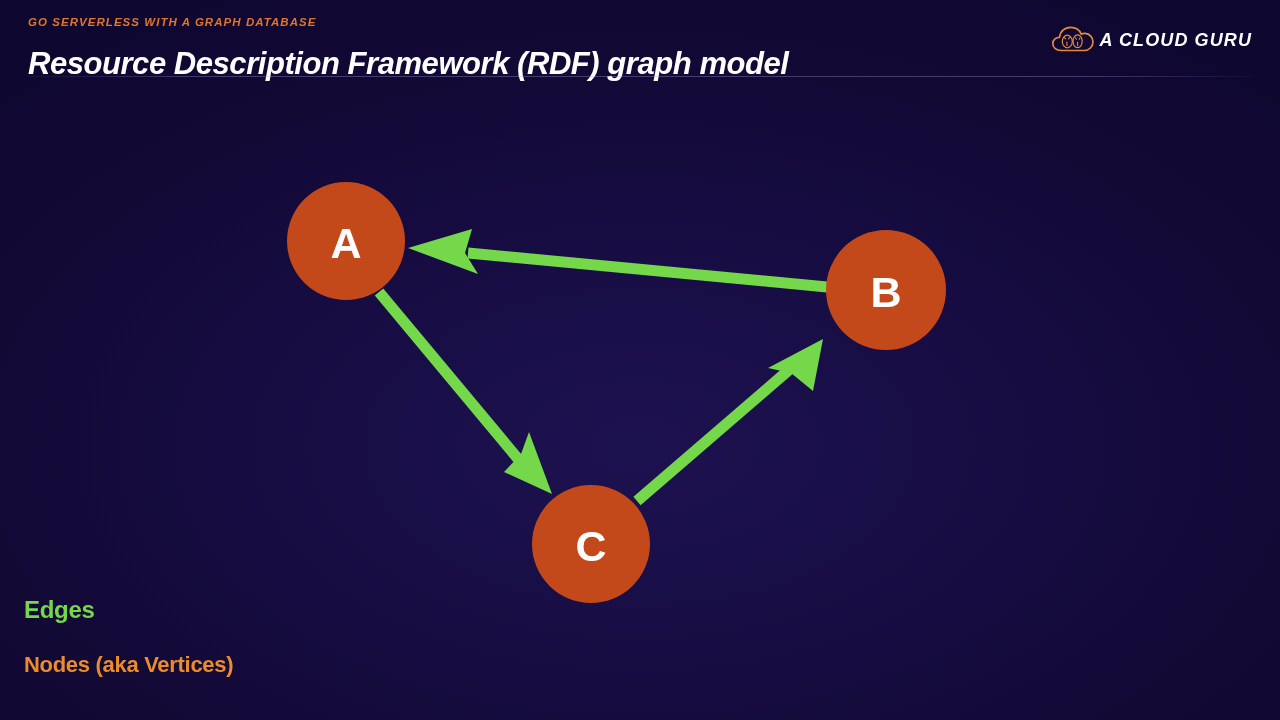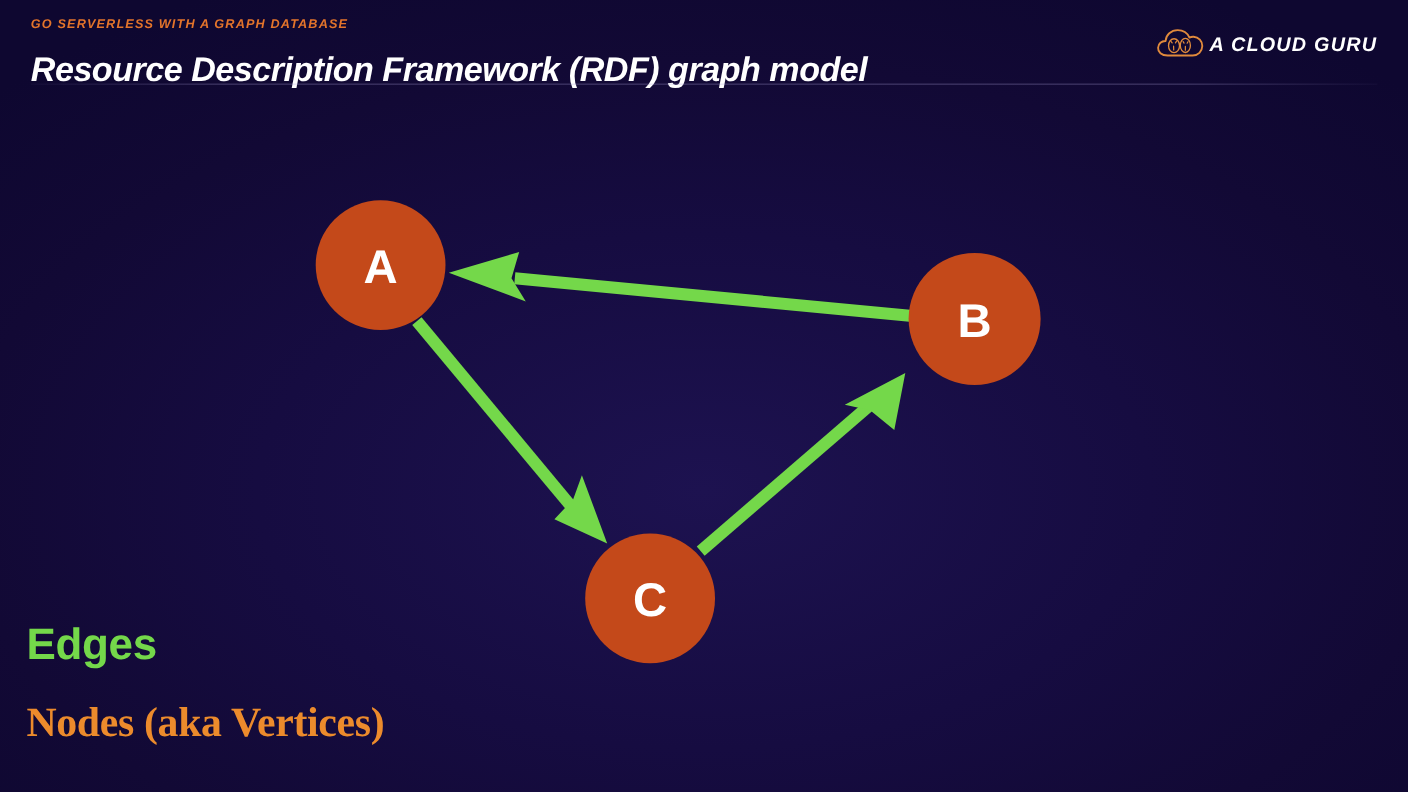--- a/index.html
+++ b/index.html
@@ -105,34 +105,33 @@
     dominant-baseline: central;
   }
 
   
   .legend {
     position: absolute;
     left: 24px;
     bottom: 44px;
   }
   .legend-edges {
-    font-size: 40px;
+    font-size: 24px;
     font-weight: bold;
     color: #74d84a;
     letter-spacing: -0.3px;
     line-height: 1;
     margin-bottom: 32px;
   }
   .legend-nodes {
-    font-size: 38px;
+    font-size: 22px;
     font-weight: bold;
     color: #ec8b2c;
     letter-spacing: -0.3px;
     line-height: 1;
-    font-family: Liberation Serif, serif;
   }
 </style>
 </head>
 <body>
 
 <div id="slide">
 
   <div class="header">
     <div class="eyebrow">GO SERVERLESS WITH A GRAPH DATABASE</div>
     <div class="title">Resource Description Framework (RDF) graph model</div>

